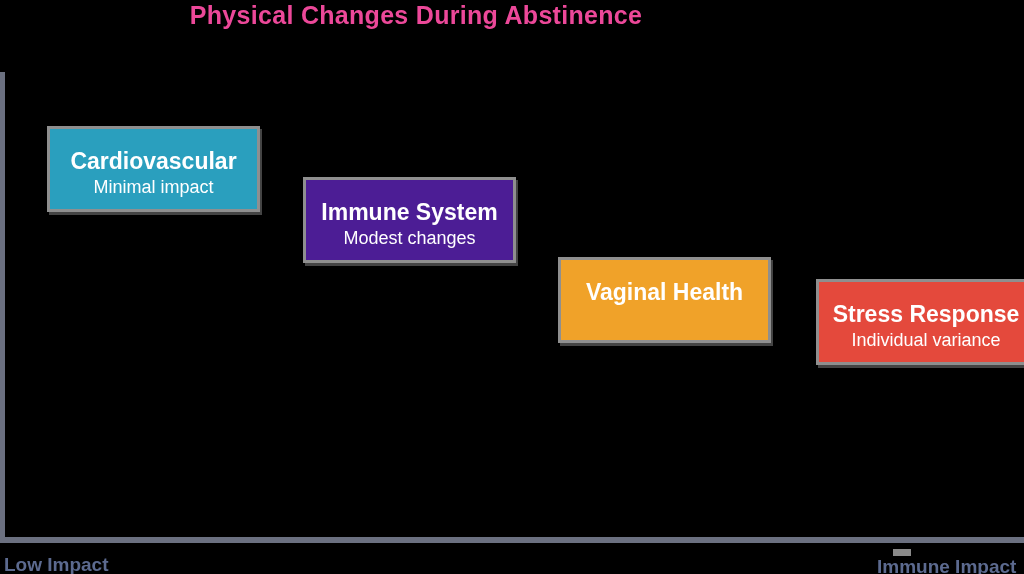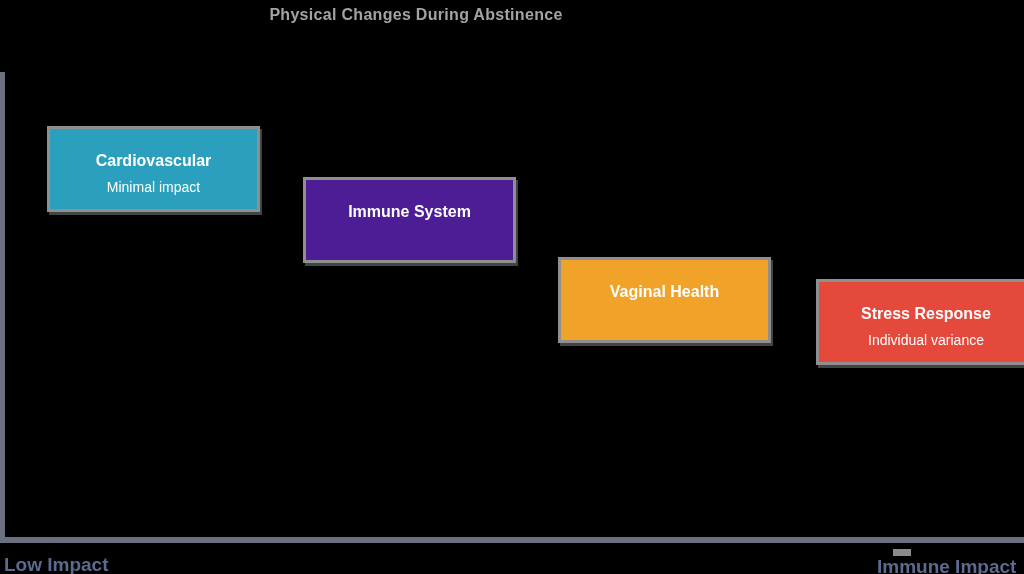--- a/index.html
+++ b/index.html
@@ -7,24 +7,24 @@
     width: 1024px; height: 574px;
     background: #000000;
     position: relative;
     overflow: hidden;
     font-family: "Liberation Sans", sans-serif;
   }
   .page-title {
     position: absolute;
     top: 0; left: 0; width: 832px;
     text-align: center;
-    font-size: 16px;
+    font-size: 25px;
     font-weight: bold;
     letter-spacing: 0.3px;
-    color: #a3a3a3;
+    color: #ec4899;
     line-height: 30px;
   }
   .y-axis {
     position: absolute;
     left: 0; top: 72px;
     width: 5px; height: 466px;
     background: #6b7080;
   }
   .x-axis {
     position: absolute;
@@ -36,27 +36,27 @@
     position: absolute;
     width: 207px; height: 80px;
     border: 3px solid #8f8f8f;
     box-shadow: 2px 3px 0 rgba(105,105,105,0.65);
     color: #ffffff;
     text-align: center;
     box-sizing: content-box;
   }
   .node-title {
     margin-top: 22px;
-    font-size: 16px;
+    font-size: 23px;
     font-weight: bold;
     line-height: 20px;
   }
   .node-sub {
     margin-top: 8px;
-    font-size: 14px;
+    font-size: 18px;
     line-height: 16px;
   }
   .node-1 { left: 47px;  top: 126px; }
   .node-2 { left: 303px; top: 177px; }
   .node-3 { left: 558px; top: 229px; margin-top: 28px; }
   .node-4 { left: 816px; top: 279px; width: 214px; }
   .axis-label {
     position: absolute;
     font-size: 19px;
     font-weight: bold;
@@ -80,20 +80,21 @@
 <div class="y-axis"></div>
 <div class="x-axis"></div>
 
 <div class="node node-1" style="background-color: rgb(42, 159, 190);">
   <div class="node-title">Cardiovascular</div>
   <div class="node-sub">Minimal impact</div>
 </div>
 
 <div class="node node-2" style="background-color: #4c1d95;">
   <div class="node-title">Immune System</div>
+  <div class="node-sub">Modest changes</div>
 </div>
 
 <div class="node node-3" style="background-color: rgb(240, 162, 41);">
   <div class="node-title">Vaginal Health</div>
 </div>
 
 <div class="node node-4" style="background-color: rgb(228, 73, 60);">
   <div class="node-title">Stress Response</div>
   <div class="node-sub">Individual variance</div>
 </div>

